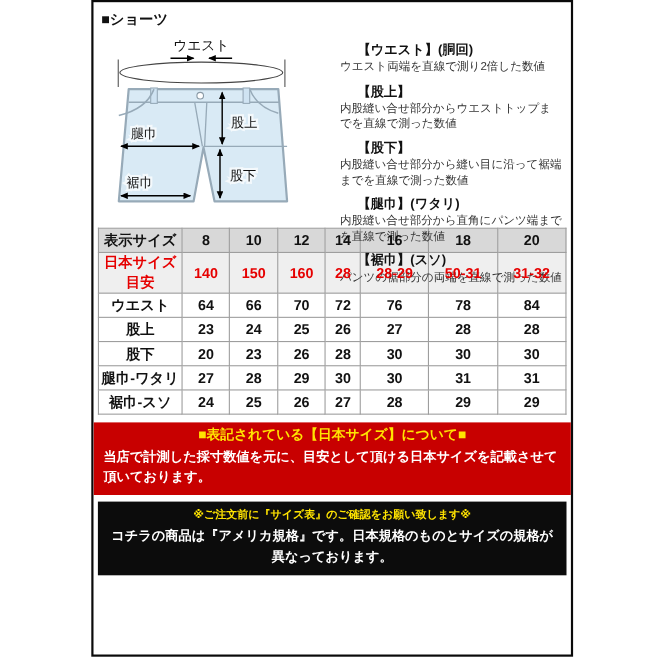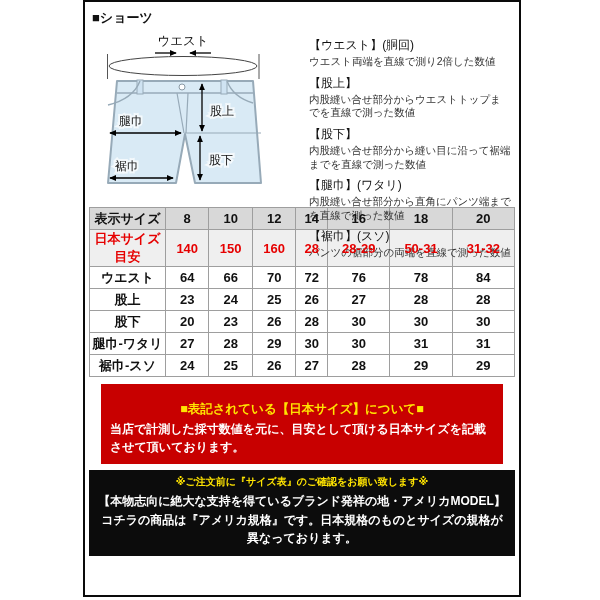--- a/index.html
+++ b/index.html
@@ -11,37 +11,37 @@
   .panel {
     position:absolute; left:83px; top:0; width:438px; height:597px;
     border:2px solid #0a0a0a; background:#fff; overflow:hidden;
   }
   .section-title { font-size:13px; font-weight:bold; margin:7px 0 0 7px; }
   .top-section { display:flex; margin-top:2px; height:172px; }
   .diagram-wrap { width:222px; padding-left:20px; padding-top:4px; }
   svg text { font-family:"Liberation Sans","DejaVu Sans",sans-serif; }
   .measure-label { font-size:12px; fill:#111; paint-order:stroke; stroke:#f4f9fc; stroke-width:4px; }
   .defs-col { flex:1; padding:2px 8px 0 2px; }
-  .def-term { font-size:12px; font-weight:normal; margin:6px 0 1px; }
+  .def-term { font-size:12px; font-weight:bold; margin:6px 16px 1px; }
   .def-desc { font-size:10.5px; color:#333; line-height:1.3; word-break:break-all; }
 
   table.size-table {
     border-collapse:collapse; margin:6px auto 0; width:426px;
     font-size:13px; font-weight:bold; text-align:center;
   }
   table.size-table td {
     border:1px solid #9e9e9e; height:22px; padding:0 2px;
   }
   table.size-table td.label-cell { width:76px; }
   tr.header-row td { background:#d8d8d8; }
   tr.japan-row td { background:#efefef; color:var(--japan-red,#e60000); }
 
   .red-box {
-    margin:7px 16px 0; background:var(--notice-red,#c80000);
-    padding:17px 9px 8px; word-break:break-all;
+    margin:7px 0 0; background:var(--notice-red,#c80000);
+    padding:3px 9px 8px; word-break:break-all;
   }
   .red-box .box-title {
     color:var(--notice-yellow,#ffe400); font-weight:bold; font-size:12.5px;
     text-align:center; margin-bottom:2px;
   }
   .red-box p { color:#fff; font-weight:bold; font-size:12px; line-height:1.5; margin:1px 0 0; }
 
   .black-box {
     margin:6px 4px 0; background:#0c0c0c; padding:5px 8px 8px; text-align:center;
   }
@@ -195,18 +195,17 @@
       </tbody>
   </table>
 
   <div class="red-box">
     <div class="box-title">■表記されている【日本サイズ】について■</div>
     <p>当店で計測した採寸数値を元に、目安として頂ける日本サイズを記載させて頂いております。</p>
   </div>
 
   <div class="black-box">
     <div class="box-title">※ご注文前に『サイズ表』のご確認をお願い致します※</div>
-    <p>【本物志向に絶大な支持を得ているブランド発祥の地・アメリカMODEL】</p>
     <p>コチラの商品は『アメリカ規格』です。日本規格のものとサイズの規格が異なっております。</p>
 
   </div>
 
 </div>
 
 </body></html>

